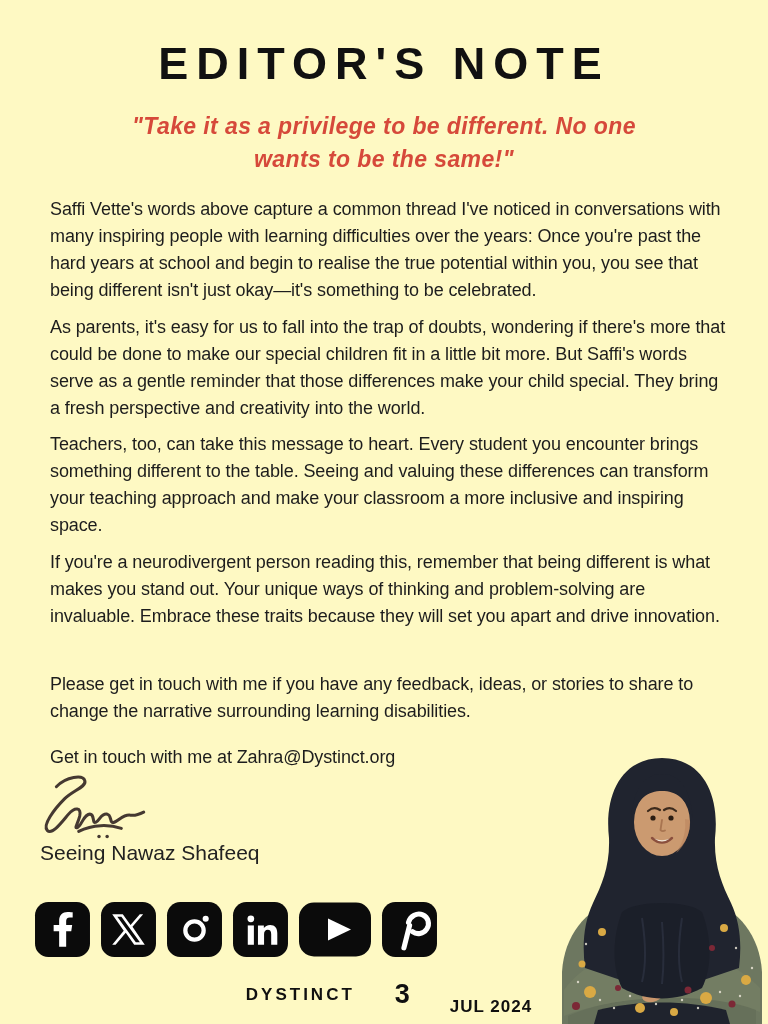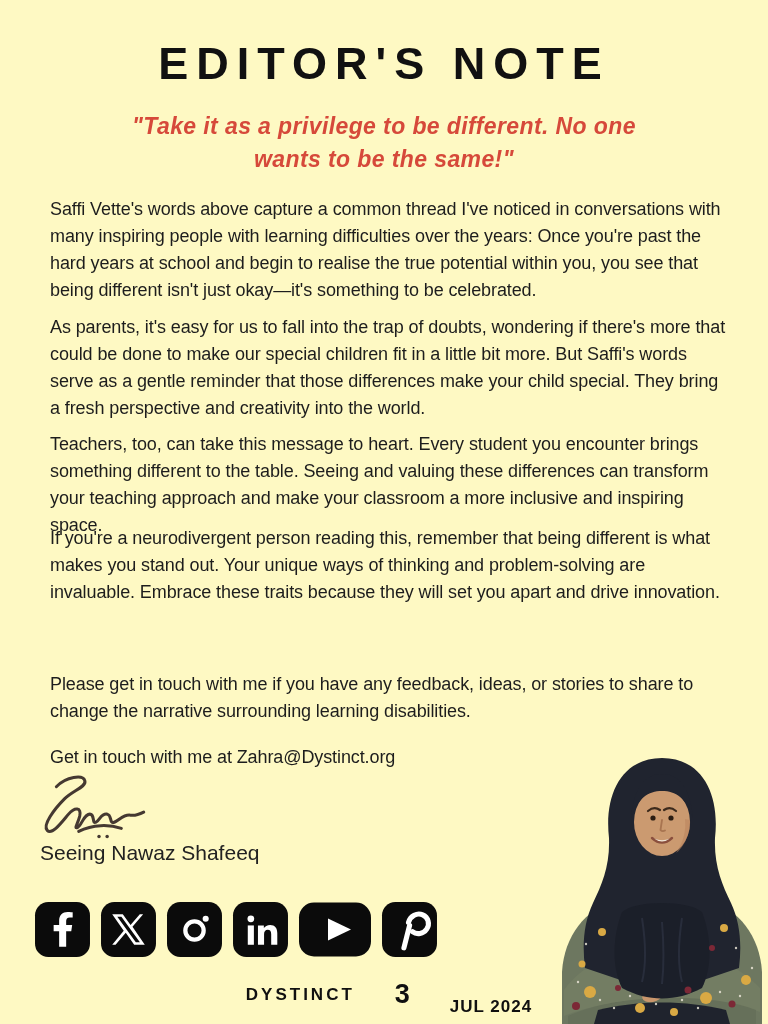--- a/index.html
+++ b/index.html
@@ -17,21 +17,21 @@
   .quote {
     position:absolute; top:110px; left:50%; transform:translateX(-50%);
     width:660px; text-align:center;
     font-size:23px; line-height:33px; font-style:italic; font-weight:700;
     letter-spacing:0.4px;
   }
   .para {
     position:absolute; left:50px; width:676px;
     font-size:18px; line-height:27px; letter-spacing:-0.1px; color:#1d1d1d;
   }
-  .p1{top:196px} .p2{top:314px} .p3{top:431px} .p4{top:525px} .p5{top:671px}
+  .p1{top:196px} .p2{top:314px} .p3{top:431px} .p4{top:549px} .p5{top:671px}
   .contact{top:744px}
   .contact .email{ color:#1d1d1d; }
   .signature { position:absolute; left:32px; top:770px; width:132px; height:72px; }
   .author { position:absolute; left:40px; top:839px; font-size:21px; line-height:27px; color:#222; }
   .social { position:absolute; left:34px; top:901px; display:flex; align-items:center; gap:9px; }
   .social .icon { display:block; }
   .footer {
     position:absolute; top:972px; left:0; width:768px;
     display:flex; justify-content:center; align-items:center; gap:40px; color:#101010;padding-left:10px;
   }

